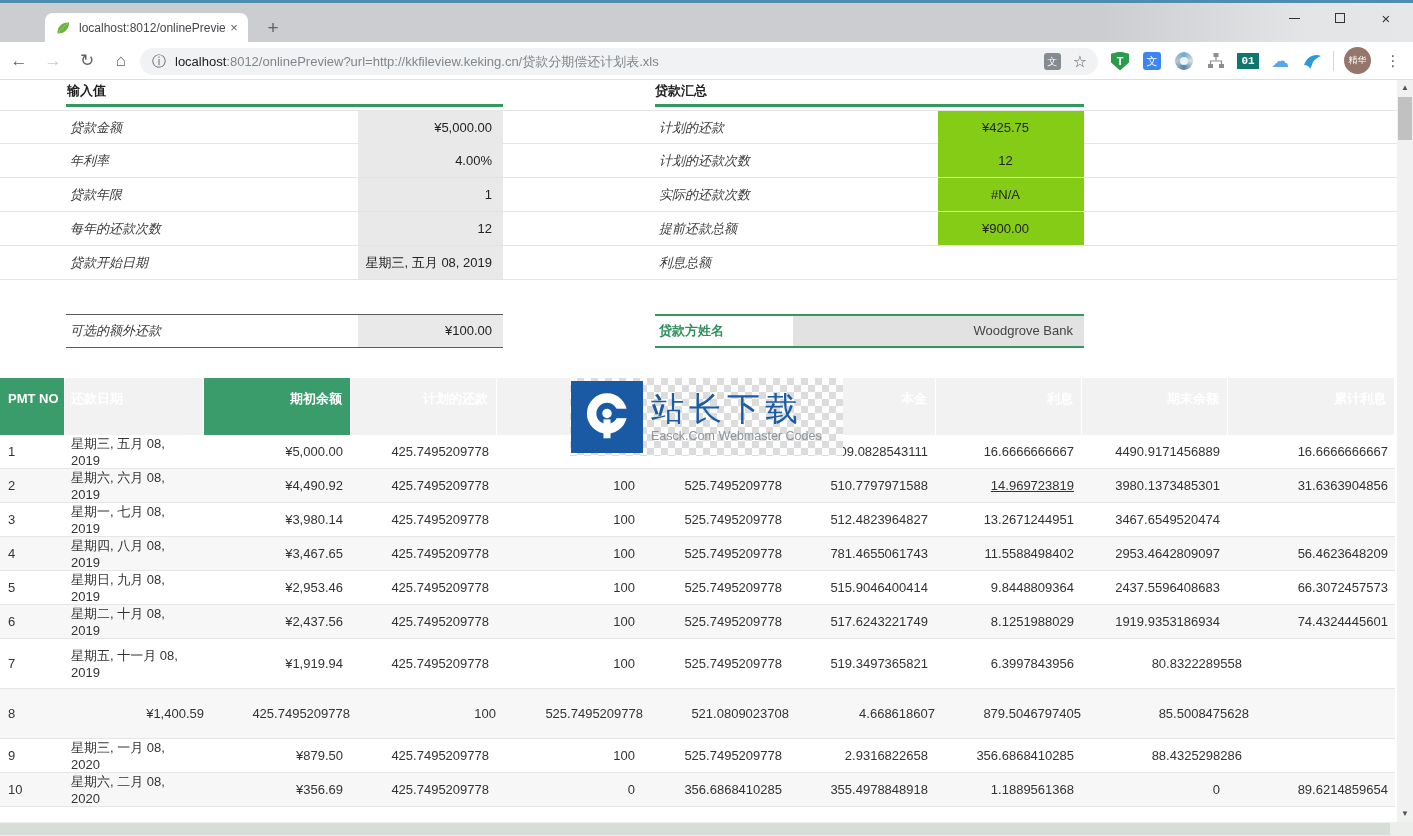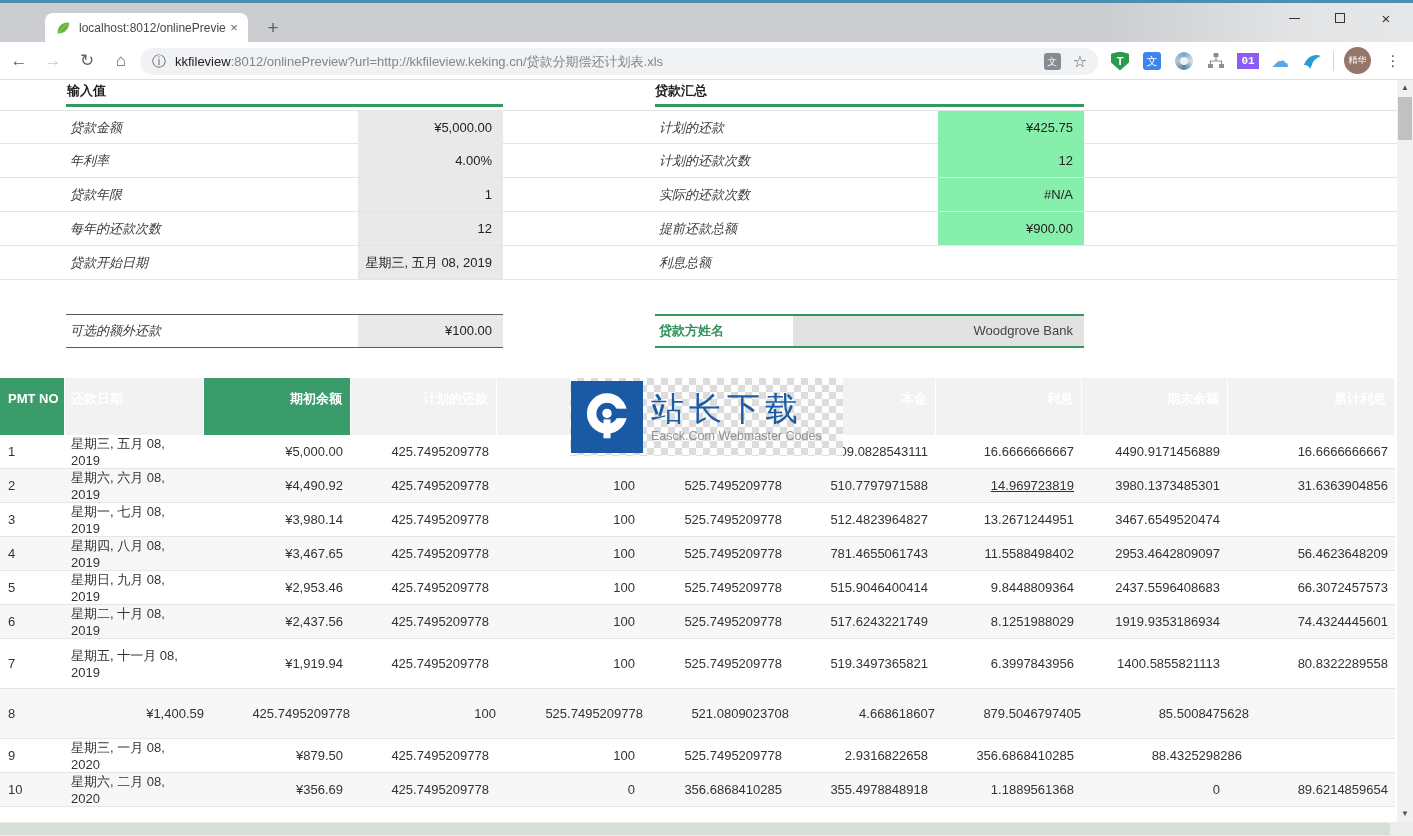--- a/index.html
+++ b/index.html
@@ -38,21 +38,21 @@
   .omni-translate { width:17px; height:17px; background:#858b90; border-radius:3px; color:#fff;
     font-size:10px; text-align:center; line-height:17px; margin-right:12px; }
   .star-ic { font-size:16px; color:#5f6368; margin-right:11px; }
   .ext-icons { position:absolute; left:1108px; top:4px; display:flex; gap:8px; }
   .ext { width:24px; height:30px; display:flex; align-items:center; justify-content:center; }
   .shield { width:18px; height:19px; background:#2b9c4e; clip-path:polygon(50% 0,100% 12%,100% 58%,50% 100%,0 58%,0 12%);
     color:#fff; font-size:11px; font-weight:bold; text-align:center; line-height:18px; }
   .btrans { width:18px; height:18px; background:#3d85f0; border-radius:3px; color:#fff; font-size:11px; text-align:center; line-height:18px; }
   .swirl { width:18px; height:18px; border-radius:50%; background:conic-gradient(#6fa8cf,#d7dde2,#4d84ad,#b9c6cf,#6fa8cf); position:relative; }
   .swirl::after { content:""; position:absolute; left:5px; top:5px; width:8px; height:8px; border-radius:50%; background:#eef2f5; }
-  .badge01 { width:22px; height:16px; background:#8b5cf6; color:#fff; font-family:"Liberation Mono","DejaVu Sans Mono",monospace;
+  .badge01 { width:22px; height:16px; background:#0f766e; color:#fff; font-family:"Liberation Mono","DejaVu Sans Mono",monospace;
     font-size:11px; font-weight:bold; text-align:center; line-height:16px; }
   .cloud { font-size:18px; color:#58a7ea; line-height:1; }
   .sep { width:1px; height:20px; background:#d4d7da; position:absolute; left:1333px; top:9px; }
   .avatar { position:absolute; left:1344px; top:5px; width:27px; height:27px; border-radius:50%; background:#96756a;
     color:#fff; font-size:9px; display:flex; align-items:center; justify-content:center; letter-spacing:0; }
   .kebab { position:absolute; left:1382px; top:5px; width:22px; height:28px; text-align:center; line-height:28px;
     font-size:15px; color:#5f6368; }
   
   .page { position:absolute; left:0; top:80px; width:1397px; height:742px; background:#fff; overflow:hidden;
     font-size:13px; color:#333; }
@@ -60,21 +60,21 @@
   .t-input { left:67px; } .t-summary { left:655px; }
   .gline { position:absolute; top:24px; height:3px; background:#339960; }
   .gl-left { left:66px; width:437px; } .gl-right { left:655px; width:429px; }
   .strip { position:absolute; left:0; width:1397px; height:34px; border-bottom:1px solid #e4e4e4; }
   .strip.first { border-top:1px solid #e4e4e4; }
   .cell { position:absolute; top:0; height:33px; line-height:33px; white-space:nowrap; overflow:hidden; }
   .lbl { font-style:italic; color:#3b3b3b; padding-left:4px; }
   .in-lbl { left:66px; width:292px; }
   .in-val { left:358px; width:145px; background:#e9e9e9; text-align:right; padding-right:11px; color:#222; }
   .sum-lbl { left:655px; width:283px; }
-  .sum-val { left:938px; width:146px; background:#86efac; text-align:right; padding-right:11px; color:#222; }
+  .sum-val { left:938px; width:146px; background:#84cc16; text-align:center; padding-right:11px; color:#222; }
   .extra-wrap { position:absolute; left:66px; top:234px; width:437px; height:34px;
     border-top:1px solid #5a5a5a; border-bottom:1px solid #5a5a5a; }
   .extra-lbl { position:absolute; left:0; top:0; width:292px; height:32px; line-height:32px; font-style:italic; color:#3b3b3b; padding-left:4px; }
   .extra-val { position:absolute; left:292px; top:0; width:145px; height:32px; line-height:32px; background:#e9e9e9;
     text-align:right; padding-right:11px; color:#222; }
   .lender-wrap { position:absolute; left:655px; top:234px; width:429px; height:34px;
     border-top:2px solid #35975f; border-bottom:2px solid #35975f; }
   .lender-lbl { position:absolute; left:0; top:0; width:138px; height:39px; line-height:30px; color:#2f8f5b; font-weight:bold; padding-left:4px; }
   .lender-val { position:absolute; left:138px; top:0; width:291px; height:30px; line-height:30px; background:#e2e2e2;
     text-align:right; padding-right:11px; color:#444; }
@@ -139,21 +139,21 @@
     </div>
   </div>
 
   <div class="toolbar">
     <div class="nav-ic">←</div>
     <div class="nav-ic disabled">→</div>
     <div class="nav-ic">↻</div>
     <div class="nav-ic">⌂</div>
     <div class="omnibox">
       <span class="info-ic">ⓘ</span>
-      <span class="url"><span class="host">kkfileview</span><span class="rest">:8012/onlinePreview?url=http://kkfileview.keking.cn/贷款分期偿还计划表.xls</span></span>
+      <span class="url"><span class="host">localhost</span><span class="rest">:8012/onlinePreview?url=http://kkfileview.keking.cn/贷款分期偿还计划表.xls</span></span>
       <span class="omni-translate">文</span>
       <span class="star-ic">☆</span>
     </div>
     <div class="ext-icons">
       <div class="ext">
           <div class="shield">T</div>
         </div>
       <div class="ext">
           <div class="btrans">文</div>
         </div>
@@ -318,21 +318,20 @@
         </div>
         <div class="srow" style="height: 50px;">
           <div class="scell c0" style="width: 65px;">7</div>
           <div class="scell c1" style="width: 139px;">星期五, 十一月 08, 2019</div>
           <div class="scell c2" style="width: 147px;">¥1,919.94</div>
           <div class="scell c3" style="width: 146px;">425.7495209778</div>
           <div class="scell c4" style="width: 146px;">100</div>
           <div class="scell c5" style="width: 147px;">525.7495209778</div>
           <div class="scell c6" style="width: 146px;">519.3497365821</div>
           <div class="scell c7" style="width: 146px;">6.3997843956</div>
-          <div class="scell c8" style="width: 146px;">1400.5855821113</div>
           <div class="scell c9" style="width: 167px;">80.8322289558</div>
         </div>
         <div class="srow alt" style="height: 50px;">
           <div class="scell c0" style="width: 65px;">8</div>
           <div class="scell c2" style="width: 147px;">¥1,400.59</div>
           <div class="scell c3" style="width: 146px;">425.7495209778</div>
           <div class="scell c4" style="width: 146px;">100</div>
           <div class="scell c5" style="width: 147px;">525.7495209778</div>
           <div class="scell c6" style="width: 146px;">521.0809023708</div>
           <div class="scell c7" style="width: 146px;">4.668618607</div>

